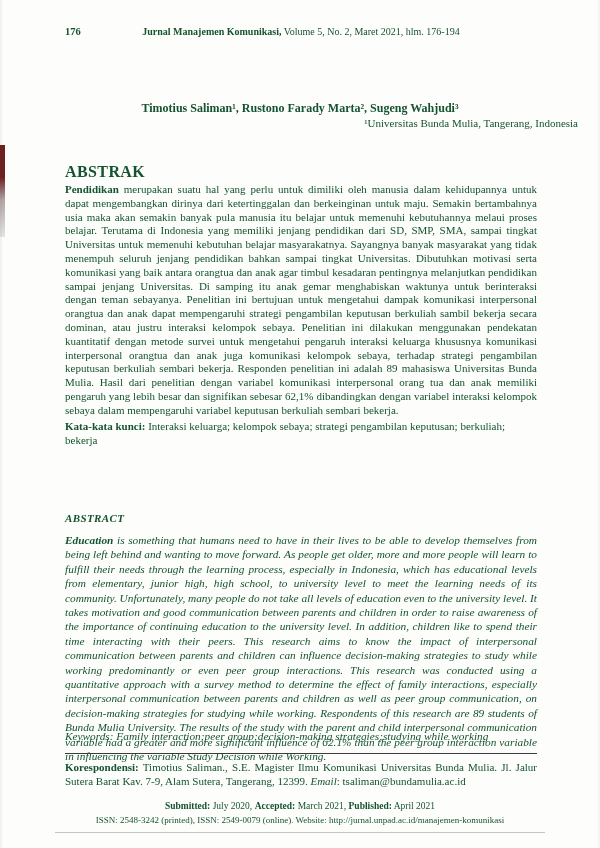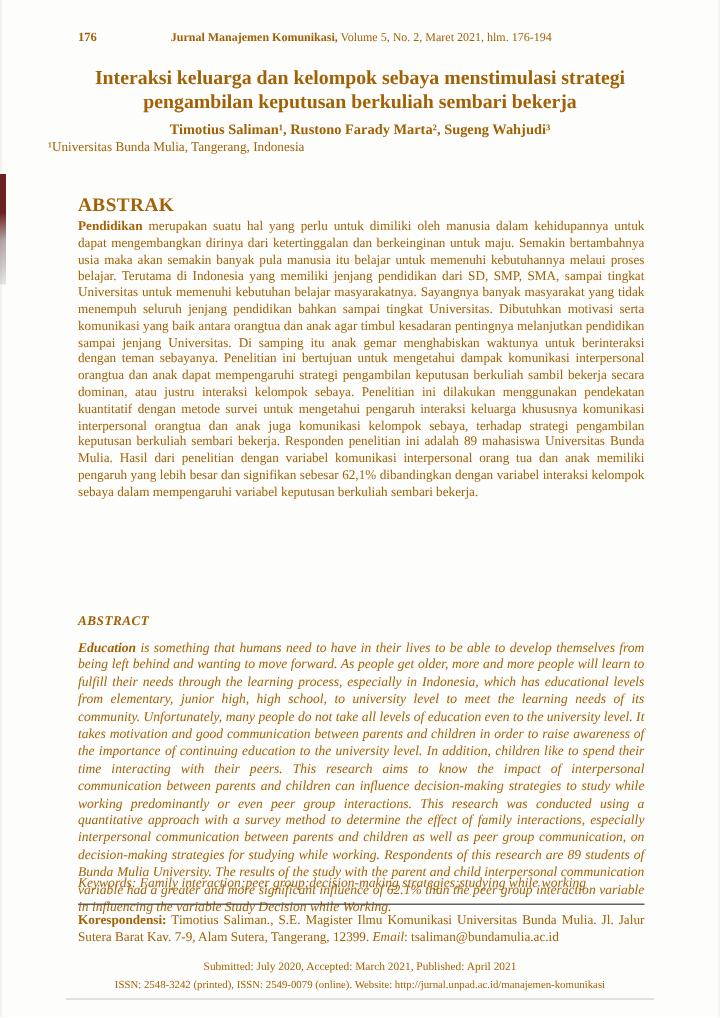--- a/index.html
+++ b/index.html
@@ -1,35 +1,35 @@
 <!DOCTYPE html>
 <html><head>
 <meta charset="utf-8">
 <style>
   html,body{margin:0;padding:0;background:#ffffff;}
   .page{
     position:relative;
     width:600px;height:848px;
     background:#fdfdfc;
     font-family:"Liberation Serif", serif;
-    color:#a16207;
+    color:#14532d;
     overflow:hidden;
   }
   .abs{position:absolute;}
   
   .header{top:26px;left:65px;right:63px;font-size:10px;}
   .page-num{position:absolute;left:0;top:0;font-weight:bold;font-size:10.5px;}
   .journal-line{text-align:center;}
   .journal-line b{font-weight:bold;}
   
   .title-id{top:55px;left:45px;right:45px;text-align:center;
     font-size:16.5px;font-weight:bold;line-height:20px;}
   
   .authors{top:101px;left:40px;right:40px;text-align:center;font-size:12px;font-weight:bold;}
-  .affil1{top:117px;left:40px;right:52px;text-align:left;font-size:11px;}
+  .affil1{top:117px;left:40px;right:22px;text-align:right;font-size:11px;}
   .affil2{top:130px;left:40px;right:40px;text-align:center;font-size:11px;}
   
   .abstrak-h{top:163px;left:65px;font-size:16px;font-weight:bold;letter-spacing:.4px;}
   .abstract-id{top:183px;left:65px;right:63px;font-size:11px;line-height:13.8px;text-align:justify;}
   .abstract-id b{font-weight:bold;}
   .kata{top:420px;left:65px;right:63px;font-size:11px;line-height:13.8px;text-align:left;}
   .kata b{font-weight:bold;}
   
   .title-en{top:464px;left:70px;right:70px;text-align:center;
     font-size:15.5px;font-weight:bold;font-style:italic;line-height:19px;}
@@ -38,21 +38,21 @@
     line-height:14.4px;text-align:justify;}
   .abstract-en b{font-weight:bold;}
   .keywords{top:730px;left:65px;right:63px;font-size:11.3px;font-style:italic;}
   .keywords b{font-weight:normal;}
   
   .rule-top{top:753px;left:65px;right:63px;border-top:1.5px solid #3b3b3b;height:0;}
   .koresp{top:760px;left:65px;right:63px;font-size:11px;line-height:14px;text-align:justify;}
   .koresp b{font-weight:bold;}
   .koresp i{font-style:italic;}
   .submitted{top:801px;left:0;right:0;text-align:center;font-size:9.5px;}
-  .submitted b{font-weight:normal;}
+  .submitted b{font-weight:bold;}
   .issn{top:815px;left:0;right:0;text-align:center;font-size:9px;}
   .rule-bottom{top:832px;left:55px;right:55px;border-top:1px solid rgba(0,0,0,0.22);height:0;}
   
   .edge-mark-left{left:0;top:145px;width:5px;height:92px;
     background:linear-gradient(#6e2121 0 35%, rgba(90,60,60,.45) 60%, rgba(120,120,120,.18));}
   .left-shade{left:0;top:0;bottom:0;width:2px;background:rgba(0,0,0,0.045);}
   .right-shade{right:0;top:0;bottom:0;width:2px;background:rgba(0,0,0,0.035);}
 </style>
 </head>
 <body>
@@ -61,29 +61,29 @@
 
   <div class="abs left-shade"></div>
   <div class="abs right-shade"></div>
   <div class="abs edge-mark-left"></div>
 
   <div class="abs header">
     <span class="page-num">176</span>
     <div class="journal-line"><b>Jurnal Manajemen Komunikasi,</b><span> Volume 5, No. 2, Maret 2021, hlm. 176-194</span></div>
   </div>
 
-  <h1 class="abs title-id" style="margin:0;">Interaksi keluarga dan kelompok sebaya menstimulasi strategi pengambilan keputusan berkuliah sembari bekerja</h1>
 
   <div class="abs authors">Timotius Saliman¹, Rustono Farady Marta², Sugeng Wahjudi³</div>
   <div class="abs affil1">¹Universitas Bunda Mulia, Tangerang, Indonesia</div>
 
   <div class="abs abstrak-h">ABSTRAK</div>
 
   <p class="abs abstract-id" style="margin:0;"><b>Pendidikan</b><span> merupakan suatu hal yang perlu untuk dimiliki oleh manusia dalam kehidupannya untuk dapat mengembangkan dirinya dari ketertinggalan dan berkeinginan untuk maju. Semakin bertambahnya usia maka akan semakin banyak pula manusia itu belajar untuk memenuhi kebutuhannya melaui proses belajar. Terutama di Indonesia yang memiliki jenjang pendidikan dari SD, SMP, SMA, sampai tingkat Universitas untuk memenuhi kebutuhan belajar masyarakatnya. Sayangnya banyak masyarakat yang tidak menempuh seluruh jenjang pendidikan bahkan sampai tingkat Universitas. Dibutuhkan motivasi serta komunikasi yang baik antara orangtua dan anak agar timbul kesadaran pentingnya melanjutkan pendidikan sampai jenjang Universitas. Di samping itu anak gemar menghabiskan waktunya untuk berinteraksi dengan teman sebayanya. Penelitian ini bertujuan untuk mengetahui dampak komunikasi interpersonal orangtua dan anak dapat mempengaruhi strategi pengambilan keputusan berkuliah sambil bekerja secara dominan, atau justru interaksi kelompok sebaya. Penelitian ini dilakukan menggunakan pendekatan kuantitatif dengan metode survei untuk mengetahui pengaruh interaksi keluarga khususnya komunikasi interpersonal orangtua dan anak juga komunikasi kelompok sebaya, terhadap strategi pengambilan keputusan berkuliah sembari bekerja. Responden penelitian ini adalah 89 mahasiswa Universitas Bunda Mulia. Hasil dari penelitian dengan variabel komunikasi interpersonal orang tua dan anak memiliki pengaruh yang lebih besar dan signifikan sebesar 62,1% dibandingkan dengan variabel interaksi kelompok sebaya dalam mempengaruhi variabel keputusan berkuliah sembari bekerja.</span></p>
 
+  <p class="abs kata" style="margin:0;"><b>Kata-kata kunci:</b><span> Interaksi keluarga; kelompok sebaya; strategi pengambilan keputusan; berkuliah; bekerja</span></p>
 
 
   <div class="abs abstract-h-en">ABSTRACT</div>
 
   <p class="abs abstract-en" style="margin:0;"><b>Education</b><span> is something that humans need to have in their lives to be able to develop themselves from being left behind and wanting to move forward. As people get older, more and more people will learn to fulfill their needs through the learning process, especially in Indonesia, which has educational levels from elementary, junior high, high school, to university level to meet the learning needs of its community. Unfortunately, many people do not take all levels of education even to the university level. It takes motivation and good communication between parents and children in order to raise awareness of the importance of continuing education to the university level. In addition, children like to spend their time interacting with their peers. This research aims to know the impact of interpersonal communication between parents and children can influence decision-making strategies to study while working predominantly or even peer group interactions. This research was conducted using a quantitative approach with a survey method to determine the effect of family interactions, especially interpersonal communication between parents and children as well as peer group communication, on decision-making strategies for studying while working. Respondents of this research are 89 students of Bunda Mulia University. The results of the study with the parent and child interpersonal communication variable had a greater and more significant influence of 62.1% than the peer group interaction variable in influencing the variable Study Decision while Working.</span></p>
 
   <p class="abs keywords" style="margin:0;"><b>Keywords:</b><span> Family interaction;peer group;decision-making strategies;studying while working</span></p>
 
   <div class="abs rule-top"></div>
 

